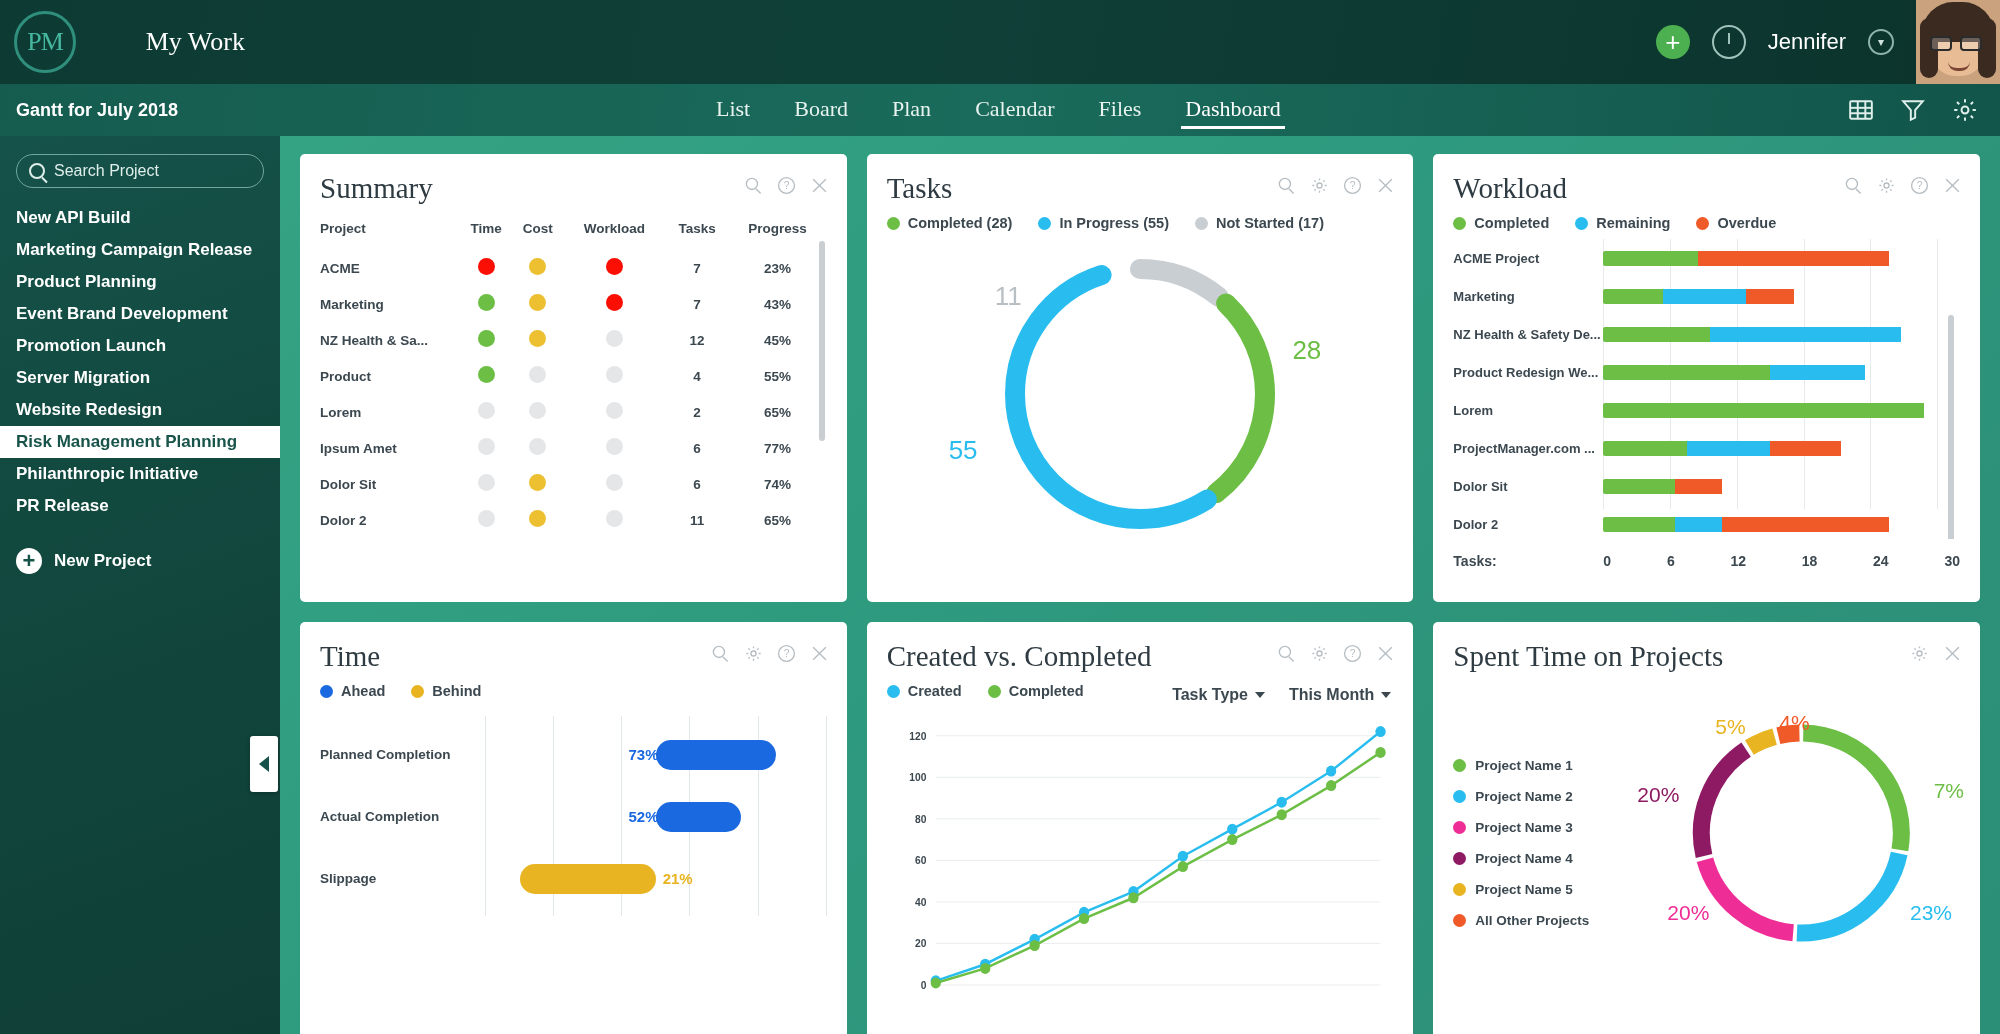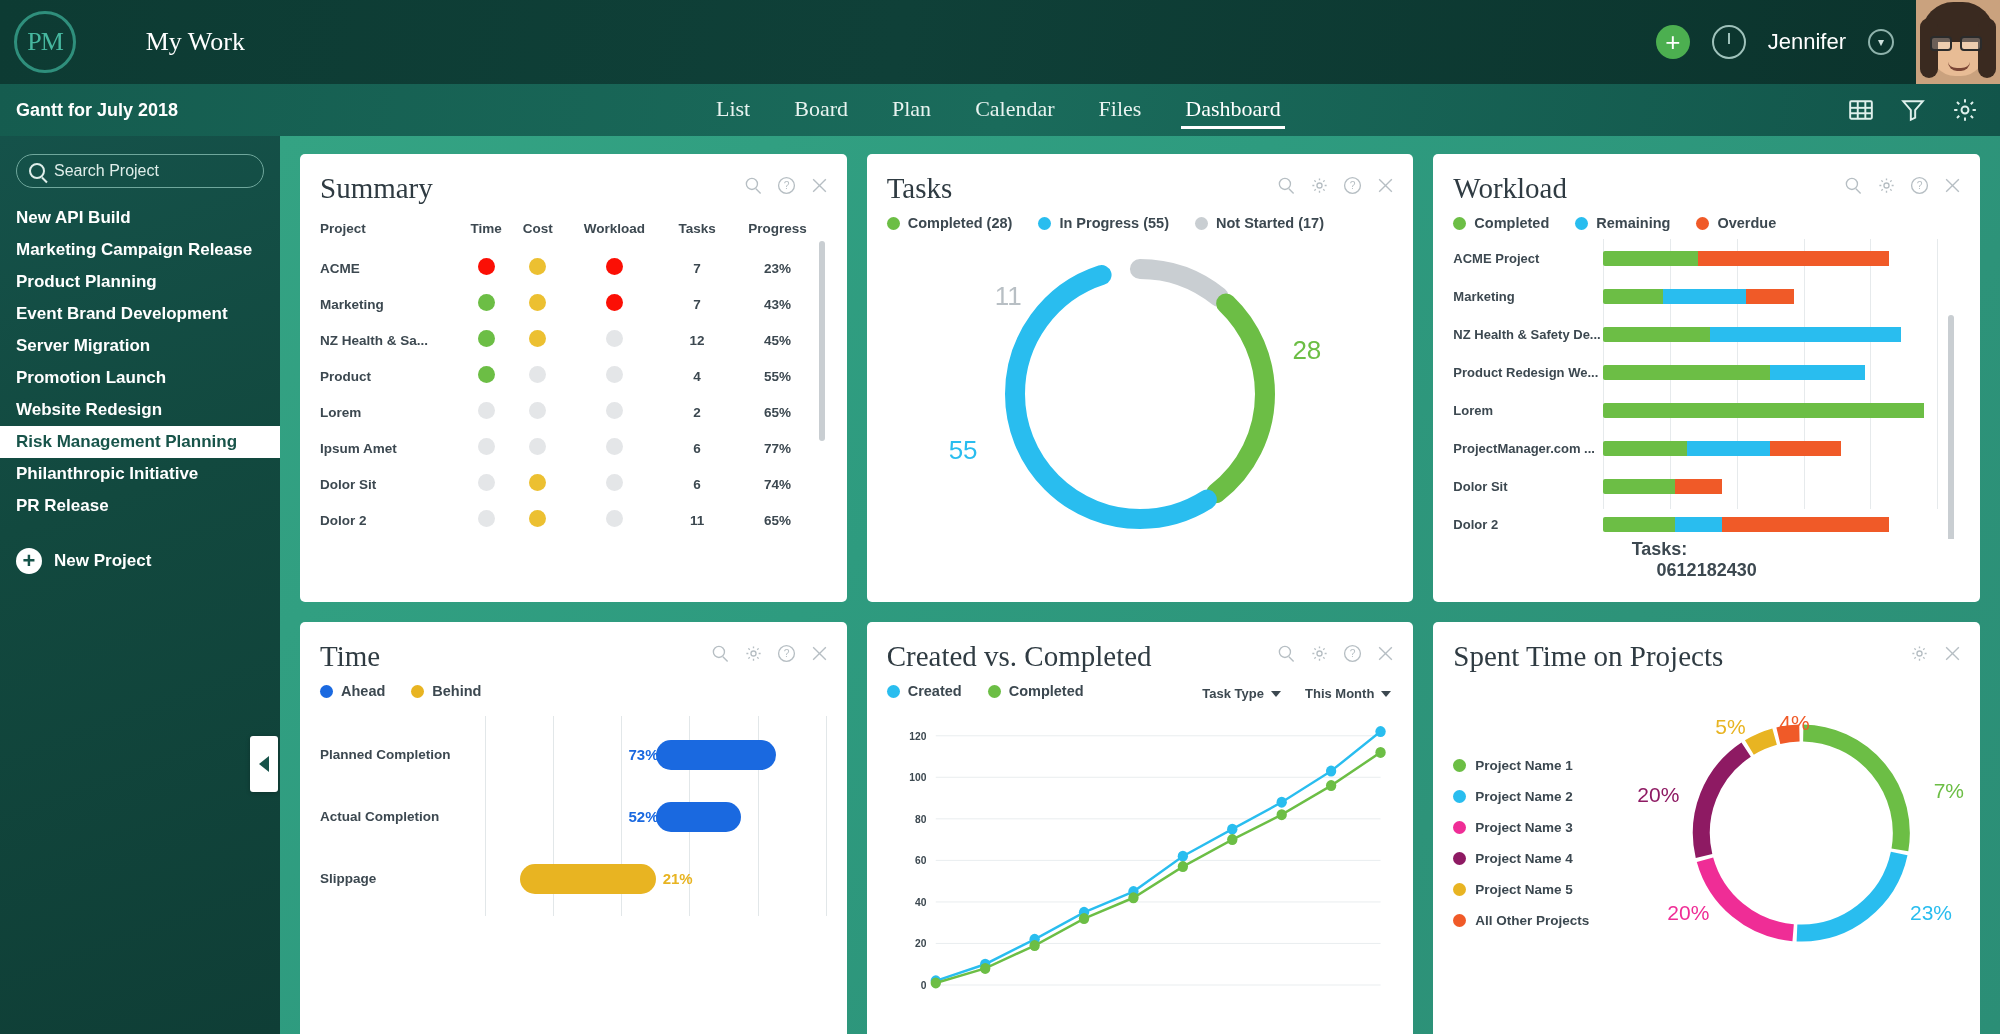--- a/index.html
+++ b/index.html
@@ -119,21 +119,21 @@
   
   .donut-wrap { position:relative; height:310px; display:flex; align-items:center; justify-content:center;}
   .dlabel { position:absolute; font-size:26px; }
 
   
   .wl-rows { font-size:13px; }
   .wl-row { display:flex; align-items:center; height:38px;justify-content:center; }
   .wl-name { width:150px; font-size:13px; font-weight:bold; color:#3c4850; white-space:nowrap; overflow:hidden; text-overflow:ellipsis;}
   .wl-track { flex:1; height:15px; display:flex; border-radius:2px; overflow:hidden; position:relative;}
   .wl-seg { height:100%; }
-  .wl-axis { display:flex; align-items:center; margin-top:0; font-size:18px; color:#3c4850; font-weight:bold;flex-direction:column;}
+  .wl-axis { display:flex; align-items:center; margin-top:14px; font-size:14px; color:#3c4850; font-weight:bold;}
   .wl-axis .lbl { width:150px; }
   .wl-axis .ticks { flex:1; display:flex; justify-content:space-between; }
   .wl-gridlines { position:absolute; left:150px; right:22px; top:0; bottom:30px; display:flex; justify-content:space-between; pointer-events:none;}
   .wl-gridlines i { width:1px; background:#e6eaec; display:block; }
   .wl-scrollbar { position:absolute; right:6px; top:76px; width:6px; height:250px; background:#c9ced2; border-radius:3px;}
 
   
   .tm-row { display:flex; align-items:center; height:62px; position:relative;}
   .tm-name { width:165px; font-size:13.5px; font-weight:bold; color:#3c4850;}
   .tm-plot { flex:1; position:relative; height:40px; }
@@ -144,21 +144,21 @@
 
   
   .lc-wrap { position:relative; height:300px; }
 
   
   .sp-wrap { display:flex; align-items:center; height:320px; }
   .sp-legend { width:190px; display:flex; flex-direction:column; gap:16px; }
   .sp-lg { display:flex; align-items:center; gap:9px; font-size:13.5px; font-weight:bold; color:#3c4850;}
   .sp-chart { flex:1; position:relative; height:300px; }
   .sp-pct { position:absolute; font-size:21px; font-weight:normal;}
-  .dropdowns { position:absolute; right:22px; top:64px; display:flex; gap:24px; font-size:13px; color:#3c4850; font-weight:bold;}
+  .dropdowns { position:absolute; right:22px; top:64px; display:flex; gap:24px; font-size:16px; color:#3c4850; font-weight:bold;}
   .dd { display:flex; align-items:center; gap:7px; cursor:pointer;}
   .caret { width:0;height:0;border-left:5px solid transparent;border-right:5px solid transparent;border-top:6px solid #3c4850;}
 </style>
 </head>
 <body>
 
 <div class="topnav">
   <div class="logo">
       <span>PM</span>
     </div>
@@ -216,22 +216,22 @@
 <div class="sidebar">
   <div class="searchbox">
     <span class="mg"></span>
     <span>Search Project</span>
   </div>
   <div class="proj-list">
     <div class="proj-item">New API Build</div>
     <div class="proj-item">Marketing Campaign Release</div>
     <div class="proj-item">Product Planning</div>
     <div class="proj-item">Event Brand Development</div>
+    <div class="proj-item">Promotion Launch</div>
     <div class="proj-item">Server Migration</div>
-    <div class="proj-item">Promotion Launch</div>
     <div class="proj-item">Website Redesign</div>
     <div class="proj-item selected">Risk Management Planning</div>
     <div class="proj-item">Philanthropic Initiative</div>
     <div class="proj-item">PR Release</div>
   </div>
   <div class="newproj">
     <span class="pl">+</span>
     <span>New Project</span>
   </div>
   <div class="collapse-tab">

